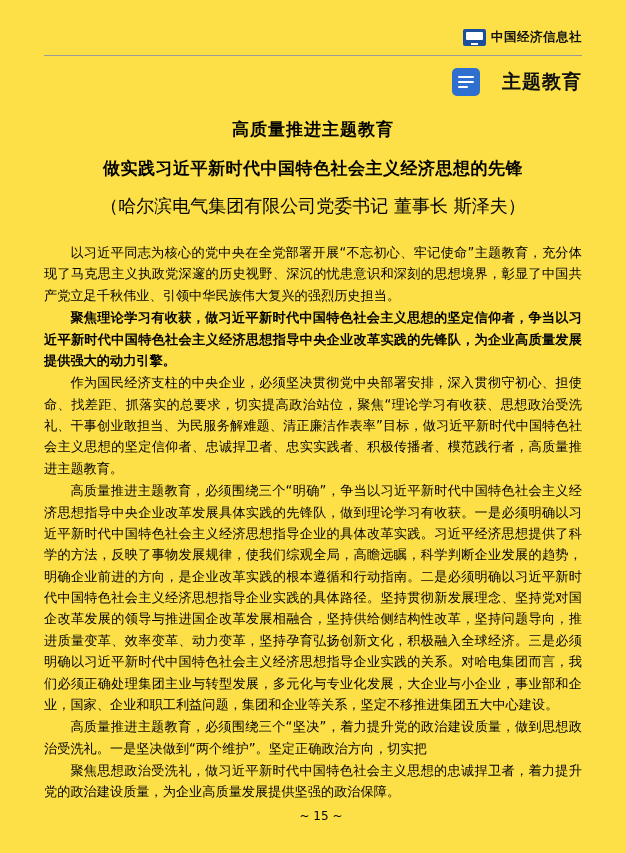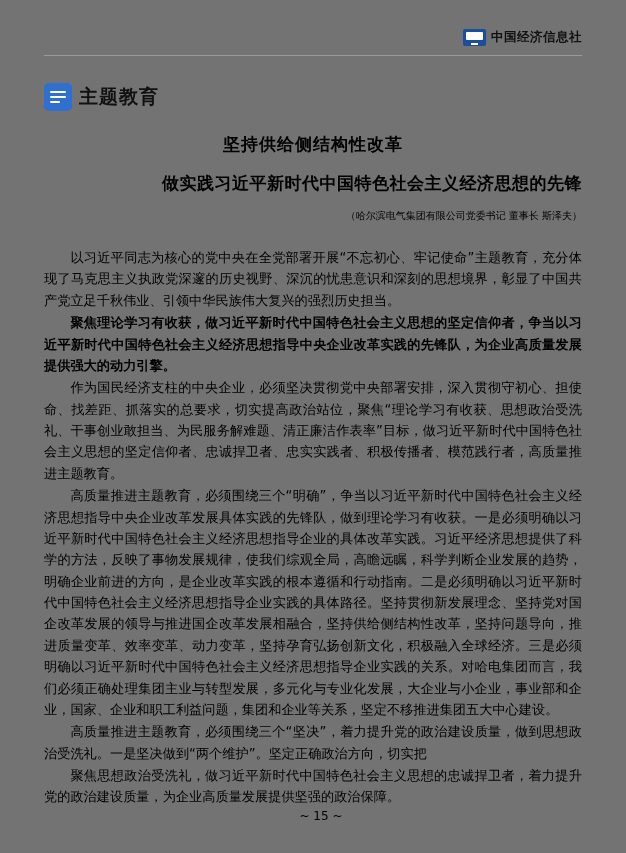--- a/index.html
+++ b/index.html
@@ -9,21 +9,21 @@
   body {
     width: 626px;
     height: 853px;
     background: #c9c9c9;
     font-family: "Liberation Sans", sans-serif;
   }
   .page {
     position: relative;
     width: 626px;
     height: 853px;
-    background: #737373;
+    background: #fde047;
     box-sizing: border-box;
     overflow: hidden;
   }
   .page-inner {
     position: absolute;
     left: 0;
     top: 0;
     right: 0;
     bottom: 0;
     padding: 22px 44px 0 44px;
@@ -78,22 +78,23 @@
   .header-rule {
     border: 0;
     border-top: 1px solid #9a9a9a;
     margin: 3px 0 0 0;
   }
 
   
   .badge-row {
     display: flex;
     align-items: center;
-    gap: 7px;
-    margin-top: 27px;
+    gap: 22px;
+    margin-top: 12px;
+    justify-content: flex-end;
   }
   .badge-icon {
     width: 28px;
     height: 28px;
     background: #2f6fd0;
     border-radius: 5px;
     position: relative;
     flex: 0 0 auto;
   }
   .badge-icon span {
@@ -119,31 +120,31 @@
   .title-main {
     text-align: center;
     font-size: 17px;
     font-weight: bold;
     color: #000000;
     margin-top: 22px;
     font-family: "DejaVu Sans", sans-serif;
     letter-spacing: 1px;
   }
   .title-sub {
-    text-align: right;
+    text-align: center;
     font-size: 17px;
     font-weight: bold;
     color: #000000;
     margin-top: 16px;
     font-family: "DejaVu Sans", sans-serif;
     letter-spacing: 0.5px;
   }
   .byline {
-    text-align: right;
-    font-size: 10px;
+    text-align: center;
+    font-size: 18px;
     color: #000000;
     margin-top: 14px;
     font-family: "DejaVu Sans", sans-serif;
   }
 
   
   .body-text {
     margin-top: 24px;
   }
   .para {
@@ -187,21 +188,21 @@
 
     <div class="badge-row">
       <span class="badge-icon">
         <span></span>
           <span></span>
           <span></span>
       </span>
       <span class="badge-label">主题教育</span>
     </div>
 
-    <div class="title-main">坚持供给侧结构性改革</div>
+    <div class="title-main">高质量推进主题教育</div>
     <div class="title-sub">做实践习近平新时代中国特色社会主义经济思想的先锋</div>
     <div class="byline">（哈尔滨电气集团有限公司党委书记 董事长 斯泽夫）</div>
 
     <div class="body-text">
       <p class="para">以习近平同志为核心的党中央在全党部署开展“不忘初心、牢记使命”主题教育，充分体现了马克思主义执政党深邃的历史视野、深沉的忧患意识和深刻的思想境界，彰显了中国共产党立足千秋伟业、引领中华民族伟大复兴的强烈历史担当。</p>
       <p class="para bold">聚焦理论学习有收获，做习近平新时代中国特色社会主义思想的坚定信仰者，争当以习近平新时代中国特色社会主义经济思想指导中央企业改革实践的先锋队，为企业高质量发展提供强大的动力引擎。</p>
       <p class="para">作为国民经济支柱的中央企业，必须坚决贯彻党中央部署安排，深入贯彻守初心、担使命、找差距、抓落实的总要求，切实提高政治站位，聚焦“理论学习有收获、思想政治受洗礼、干事创业敢担当、为民服务解难题、清正廉洁作表率”目标，做习近平新时代中国特色社会主义思想的坚定信仰者、忠诚捍卫者、忠实实践者、积极传播者、模范践行者，高质量推进主题教育。</p>
       <p class="para">高质量推进主题教育，必须围绕三个“明确”，争当以习近平新时代中国特色社会主义经济思想指导中央企业改革发展具体实践的先锋队，做到理论学习有收获。一是必须明确以习近平新时代中国特色社会主义经济思想指导企业的具体改革实践。习近平经济思想提供了科学的方法，反映了事物发展规律，使我们综观全局，高瞻远瞩，科学判断企业发展的趋势，明确企业前进的方向，是企业改革实践的根本遵循和行动指南。二是必须明确以习近平新时代中国特色社会主义经济思想指导企业实践的具体路径。坚持贯彻新发展理念、坚持党对国企改革发展的领导与推进国企改革发展相融合，坚持供给侧结构性改革，坚持问题导向，推进质量变革、效率变革、动力变革，坚持孕育弘扬创新文化，积极融入全球经济。三是必须明确以习近平新时代中国特色社会主义经济思想指导企业实践的关系。对哈电集团而言，我们必须正确处理集团主业与转型发展，多元化与专业化发展，大企业与小企业，事业部和企业，国家、企业和职工利益问题，集团和企业等关系，坚定不移推进集团五大中心建设。</p>
       <p class="para">高质量推进主题教育，必须围绕三个“坚决”，着力提升党的政治建设质量，做到思想政治受洗礼。一是坚决做到“两个维护”。坚定正确政治方向，切实把</p>
       <p class="para">聚焦思想政治受洗礼，做习近平新时代中国特色社会主义思想的忠诚捍卫者，着力提升党的政治建设质量，为企业高质量发展提供坚强的政治保障。</p>

